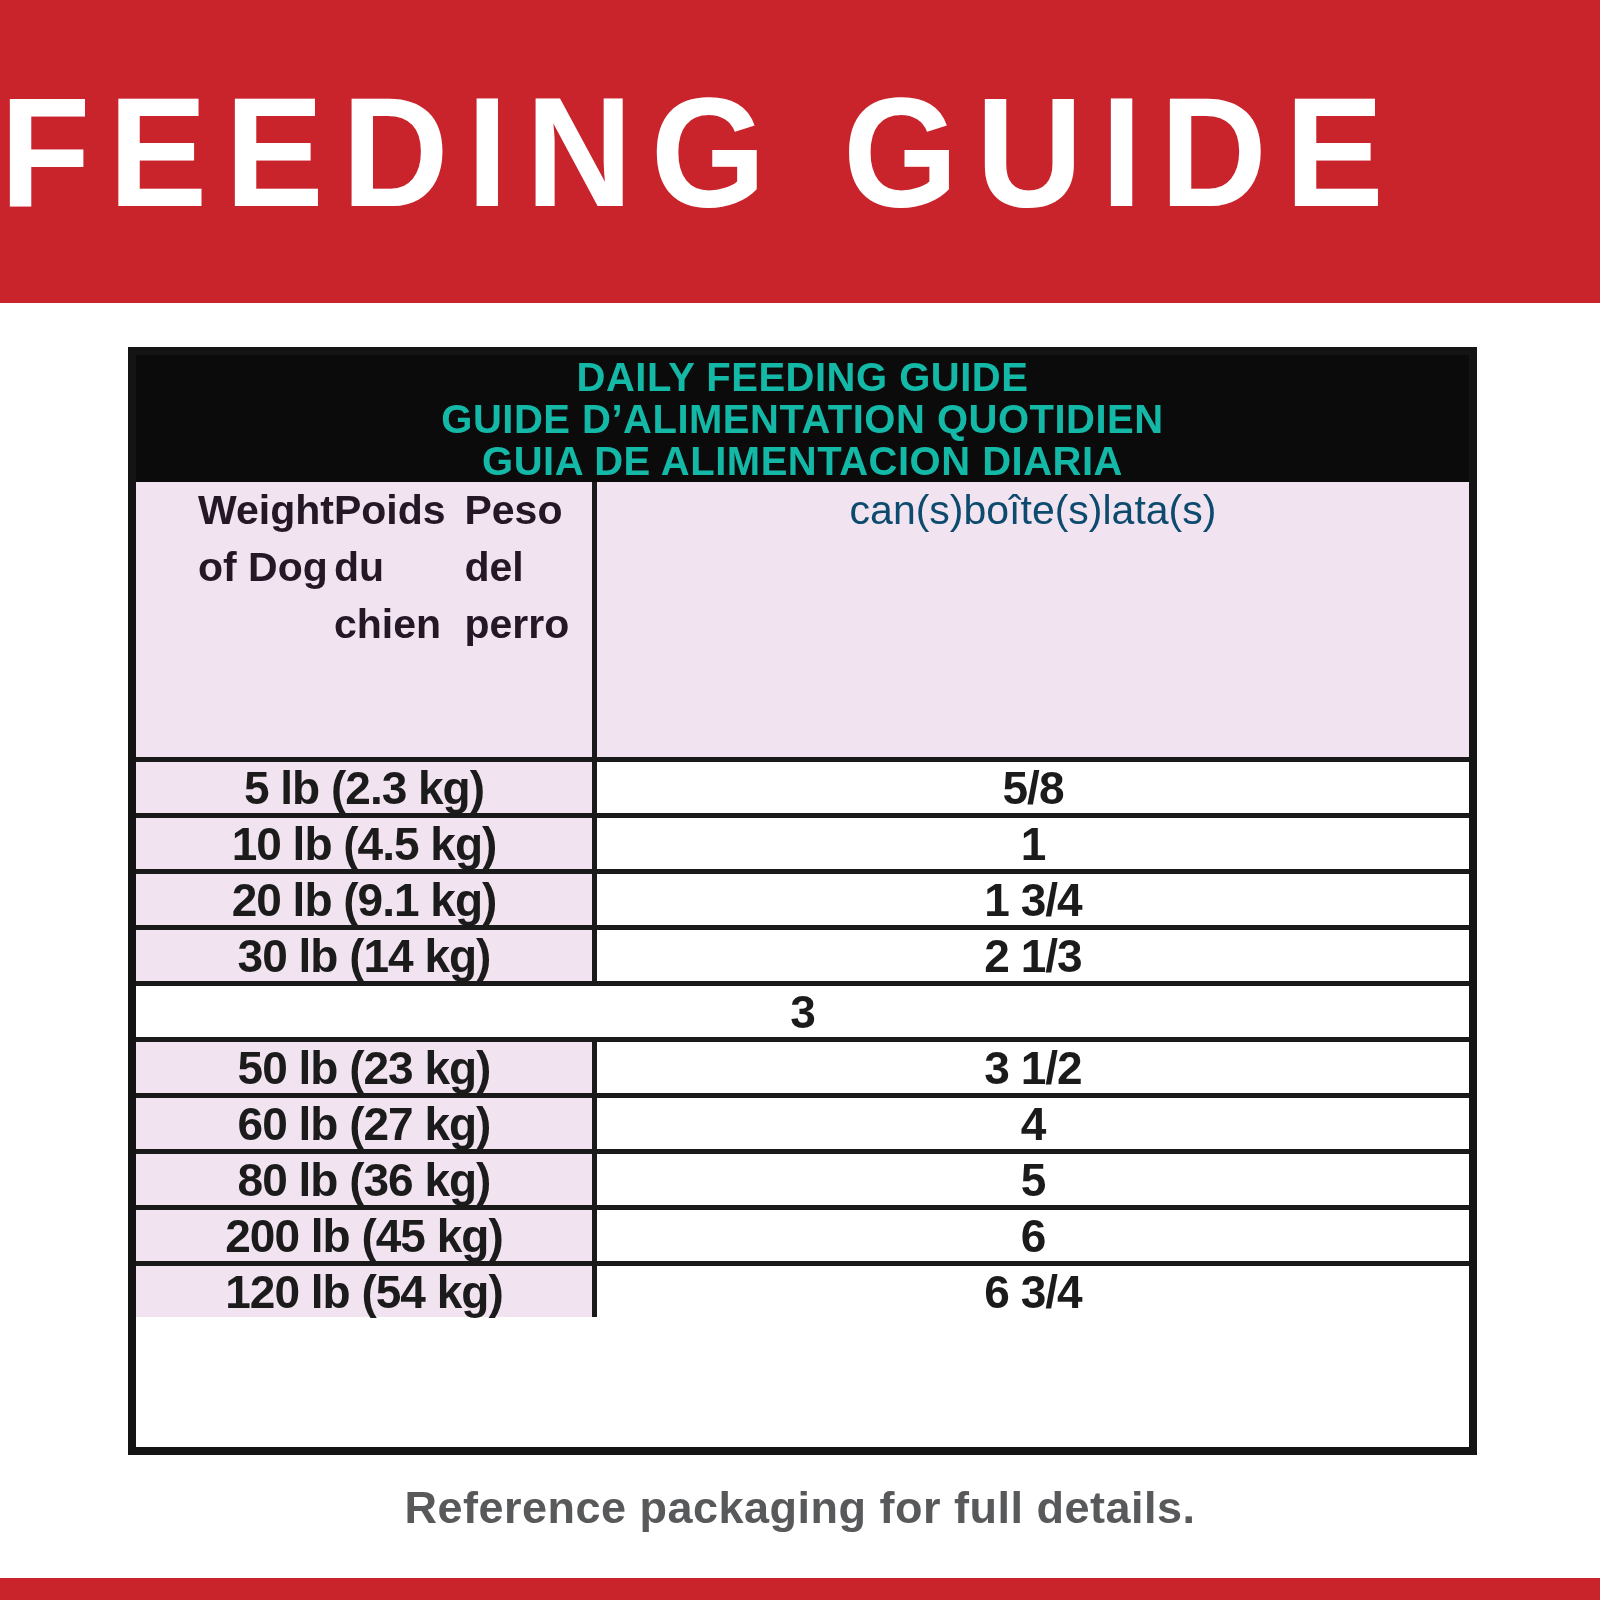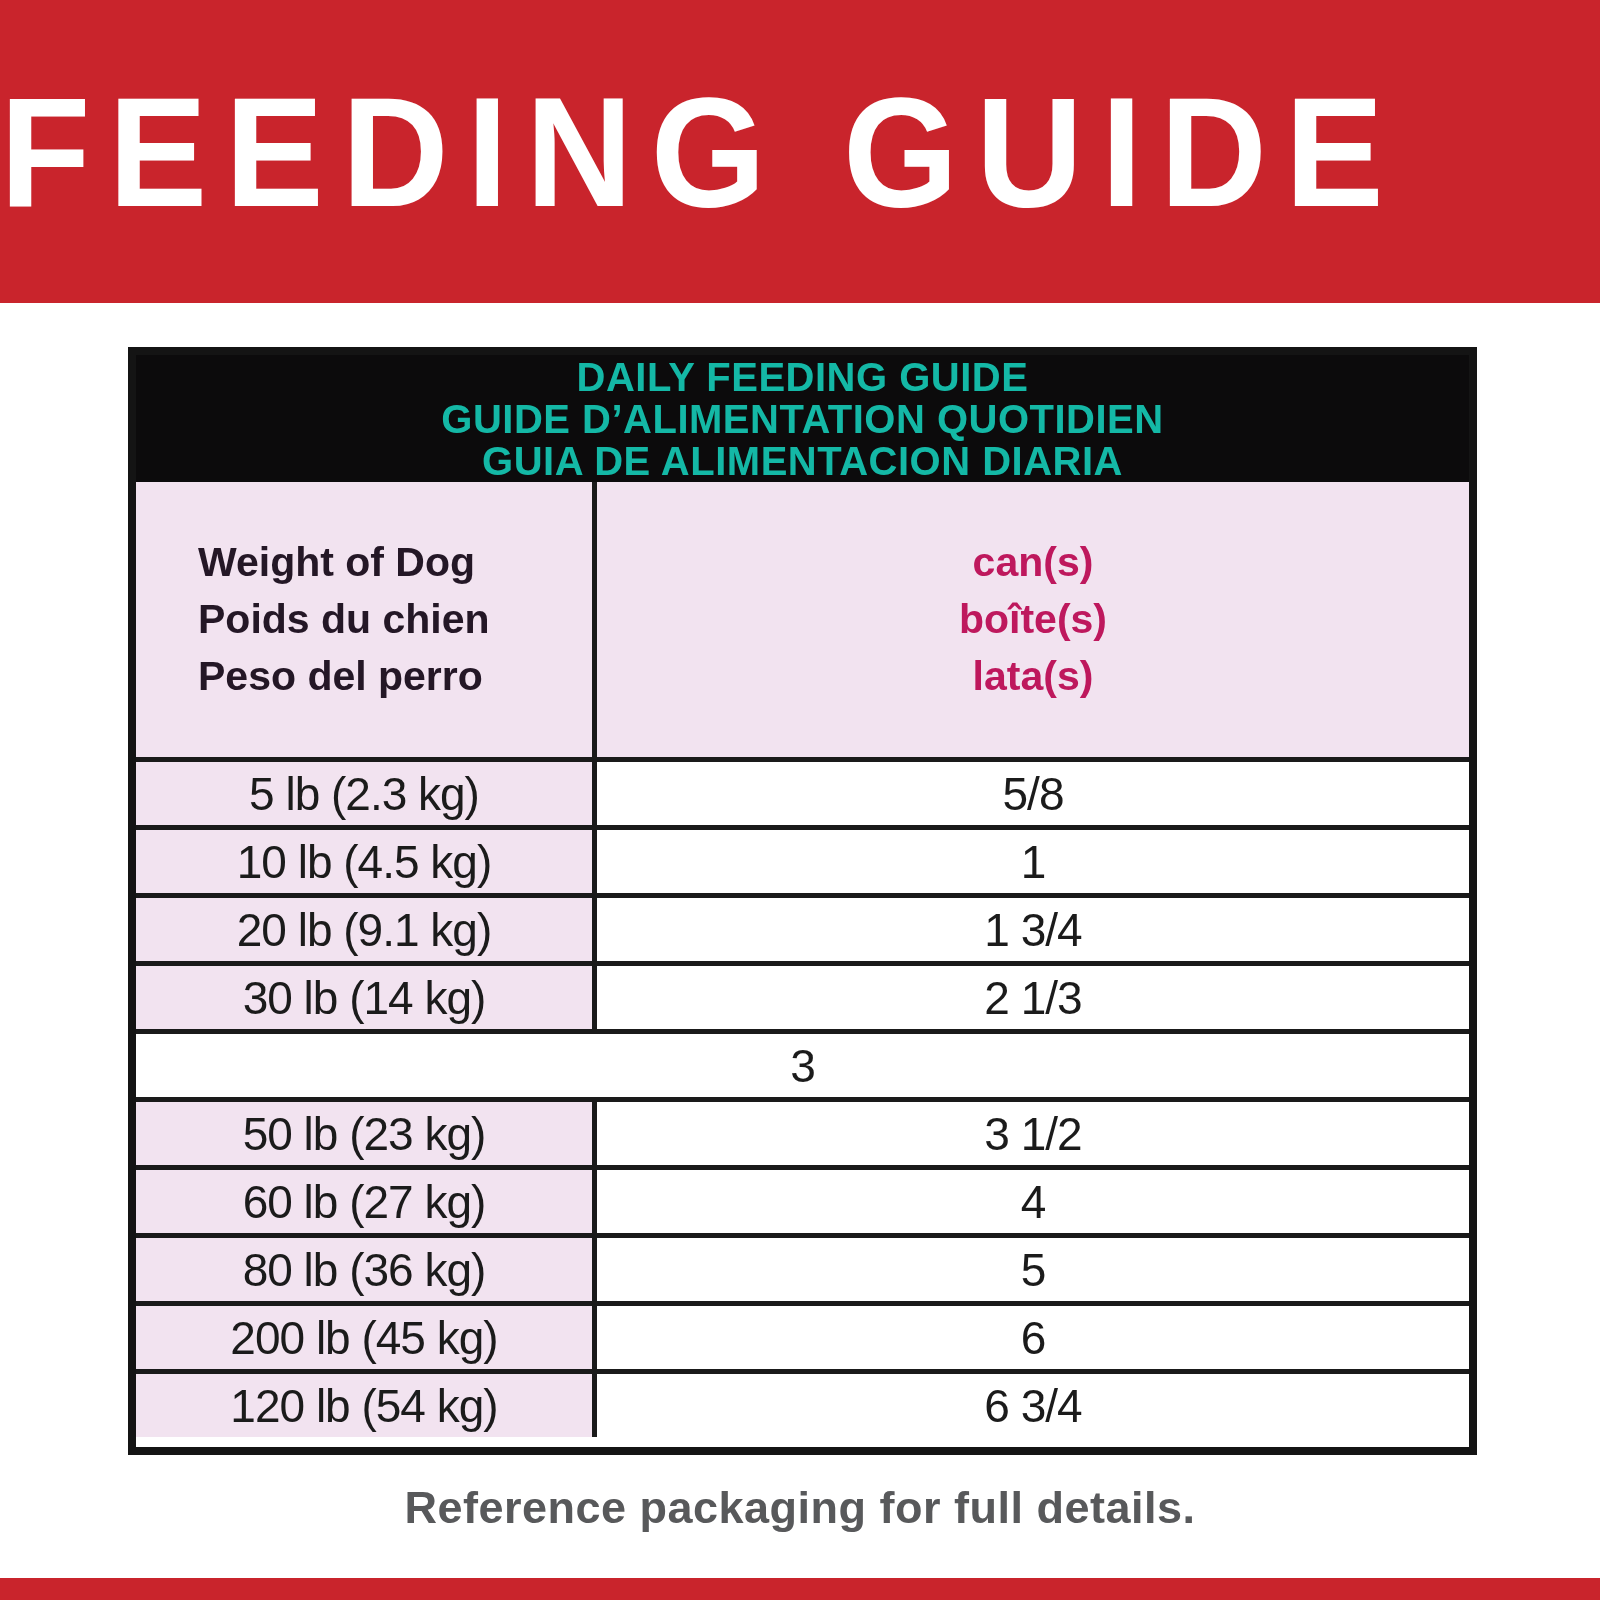--- a/index.html
+++ b/index.html
@@ -51,37 +51,37 @@
     letter-spacing:0.5px;
   }
   .colhead{
     height:275px;
     display:flex;
     background:var(--row-pink);
   }
   .colhead-weight{
     width:461px;
     border-right:5px solid var(--line-black);
-    display:flex; flex-direction:column; justify-content:center;
+    display:flex; flex-direction:row; justify-content:center;
     padding-left:62px;
     font-size:41px; font-weight:bold; line-height:57px;
     color:#241726;
   }
   .colhead-cans{
     flex:1;
-    display:flex; flex-direction:column; justify-content:center;
+    display:flex; flex-direction:row; justify-content:center;
     text-align:center;
-    font-size:41px; font-weight:bold; line-height:57px;
-    color:#be185d;
+    font-size:41px; font-weight:normal; line-height:57px;
+    color:#0c4a6e;
   }
   .drow{
-    height:68px;
+    height:56px;
     display:flex;
     border-top:5px solid var(--line-black);
-    font-size:46px; font-weight:normal; letter-spacing:-1px;
+    font-size:46px; font-weight:bold; letter-spacing:-1px;
     color:#1B1B1B;
     justify-content:center;
   }
   .drow .w{
     width:461px;
     background:var(--row-pink);
     border-right:5px solid var(--line-black);
     display:flex; align-items:center; justify-content:center;
   }
   .drow .c{

